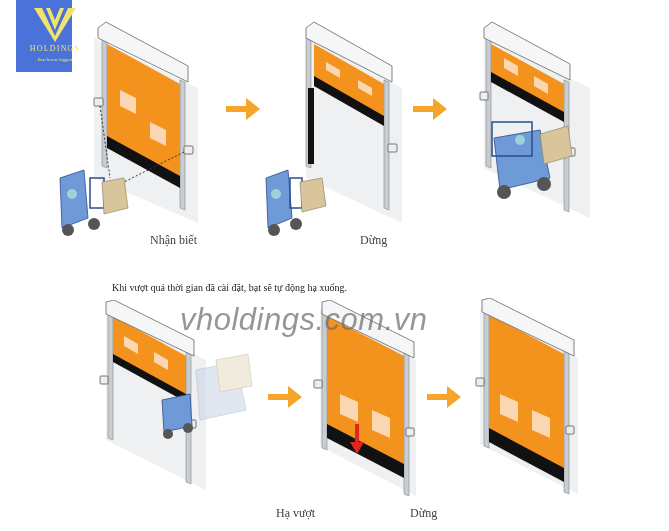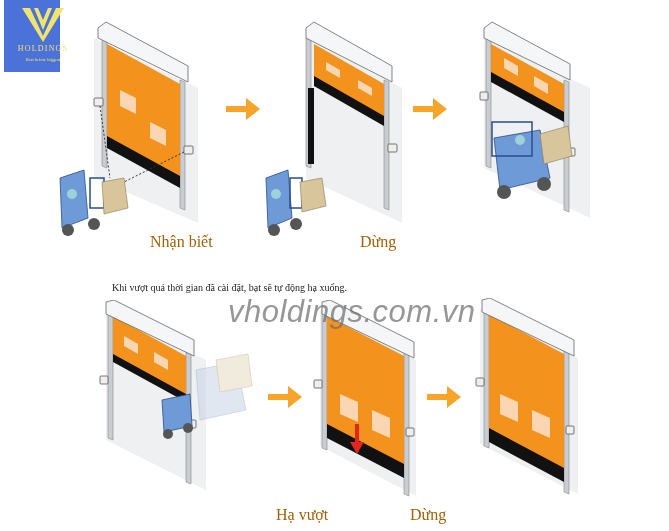--- a/index.html
+++ b/index.html
@@ -1,22 +1,22 @@
 <!DOCTYPE html>
 <html><head>
 <meta charset="utf-8">
 <style>
   html,body{margin:0;padding:0;background:#ffffff;}
   body{width:669px;height:531px;position:relative;overflow:hidden;font-family:"Liberation Serif","DejaVu Serif",serif;}
   .abs{position:absolute;}
-  .logo{left:4px;top:0;width:56px;height:72px;background:#4a72d8;}
+  .logo{left:16px;top:0;width:56px;height:72px;background:#4a72d8;}
   .logo svg{position:absolute;left:0;top:0;}
   .logo-name{position:absolute;left:0;width:78px;top:44px;text-align:center;font-size:8px;letter-spacing:1.2px;color:#f2e46a;font-family:"Liberation Serif",serif;}
   .logo-tag{position:absolute;left:0;width:78px;top:57px;text-align:center;font-size:4.5px;color:#f2e46a;font-family:"Liberation Serif",serif;}
-  .label{font-size:16px;color:#a16207;white-space:nowrap;}
+  .label{font-size:12px;color:#404040;white-space:nowrap;}
   .caption{font-size:10px;color:#222;white-space:nowrap;}
   .watermark{font-family:"Liberation Sans","DejaVu Sans",sans-serif;font-style:italic;font-size:31px;color:rgba(110,110,110,0.72);white-space:nowrap;letter-spacing:0.5px;}
   .panel{position:absolute;}
 </style>
 </head>
 <body>
 
 <div class="abs logo">
   <svg width="78" height="44" viewBox="0 0 78 44">
     <polygon points="18,8 30,8 39,30 48,8 60,8 39,42" fill="#f2e46a"></polygon>
@@ -170,13 +170,13 @@
     <polygon points="19,130 94,170 94,184 19,144" fill="#111"></polygon>
     <polygon points="30,96 48,104 48,124 30,116" fill="#fbd6b2"></polygon>
     <polygon points="62,112 80,120 80,140 62,132" fill="#fbd6b2"></polygon>
     <polygon points="12,2 20,0 104,42 104,58 12,14" fill="#f5f6f7" stroke="#666" stroke-width="0.8"></polygon>
     <rect x="6" y="80" width="8" height="8" rx="1" fill="#eee" stroke="#555" stroke-width="0.8"></rect>
     <rect x="96" y="128" width="8" height="8" rx="1" fill="#eee" stroke="#555" stroke-width="0.8"></rect>
   </svg>
 </div>
 <div class="abs label" style="left:410px;top:506px;">Dừng</div>
 
-<div class="abs watermark" style="left:180px;top:294px;margin-left:48px;">vholdings.com.vn</div>
+<div class="abs watermark" style="left:180px;top:302px;">vholdings.com.vn</div>
 
 </body></html>

